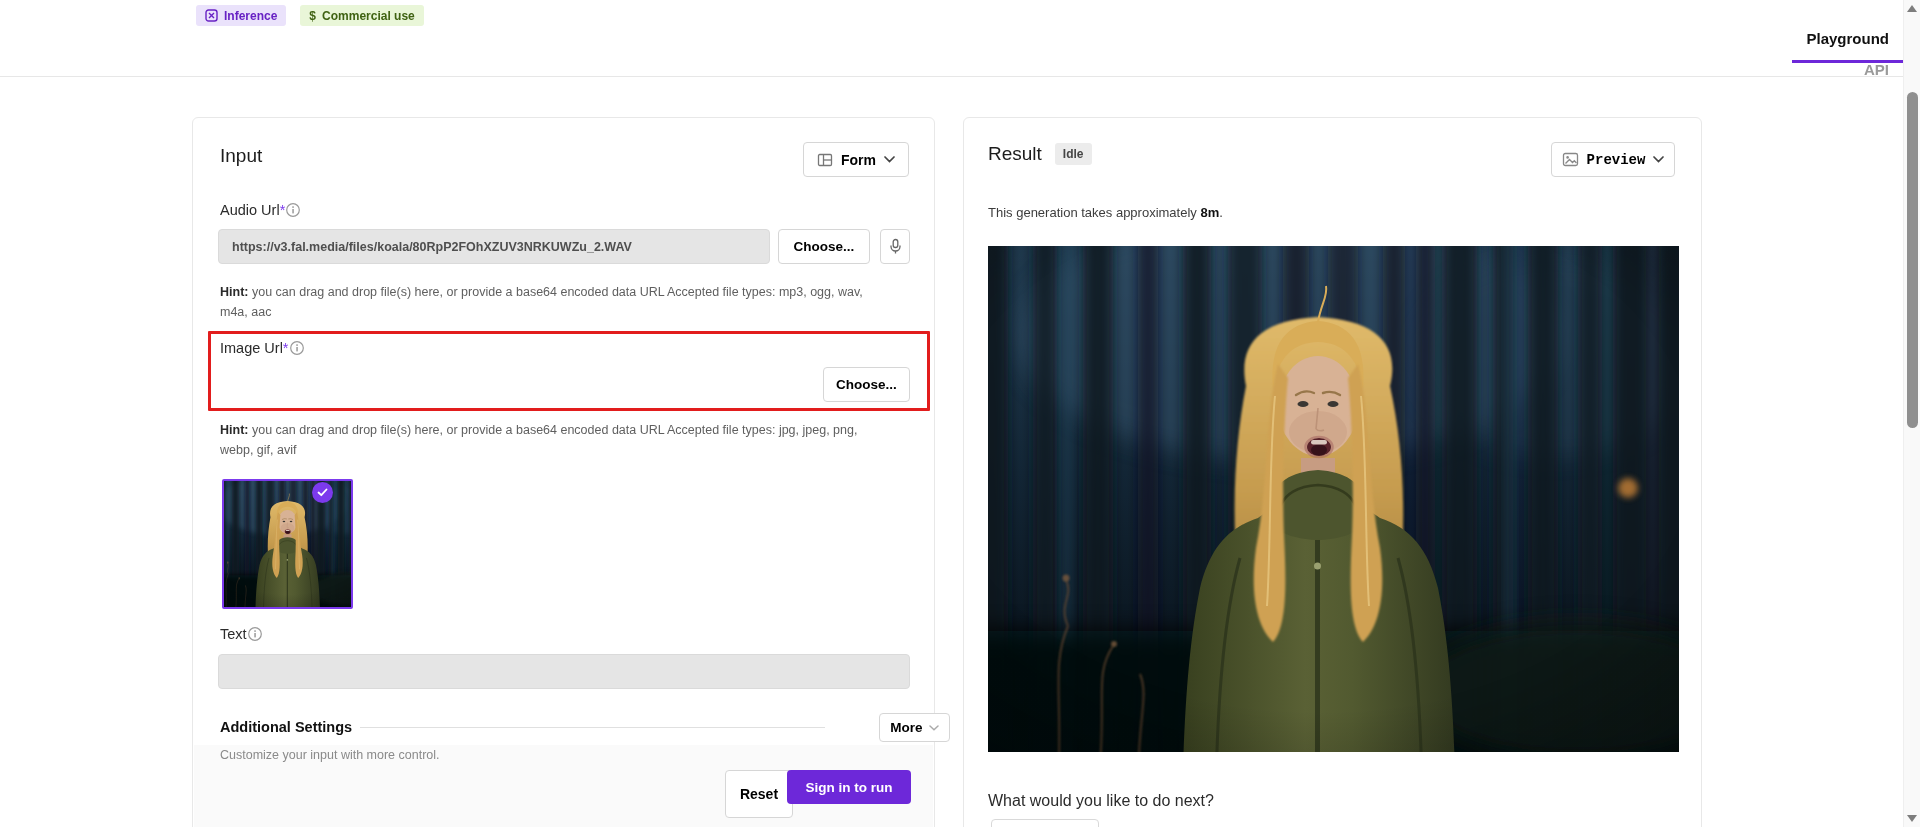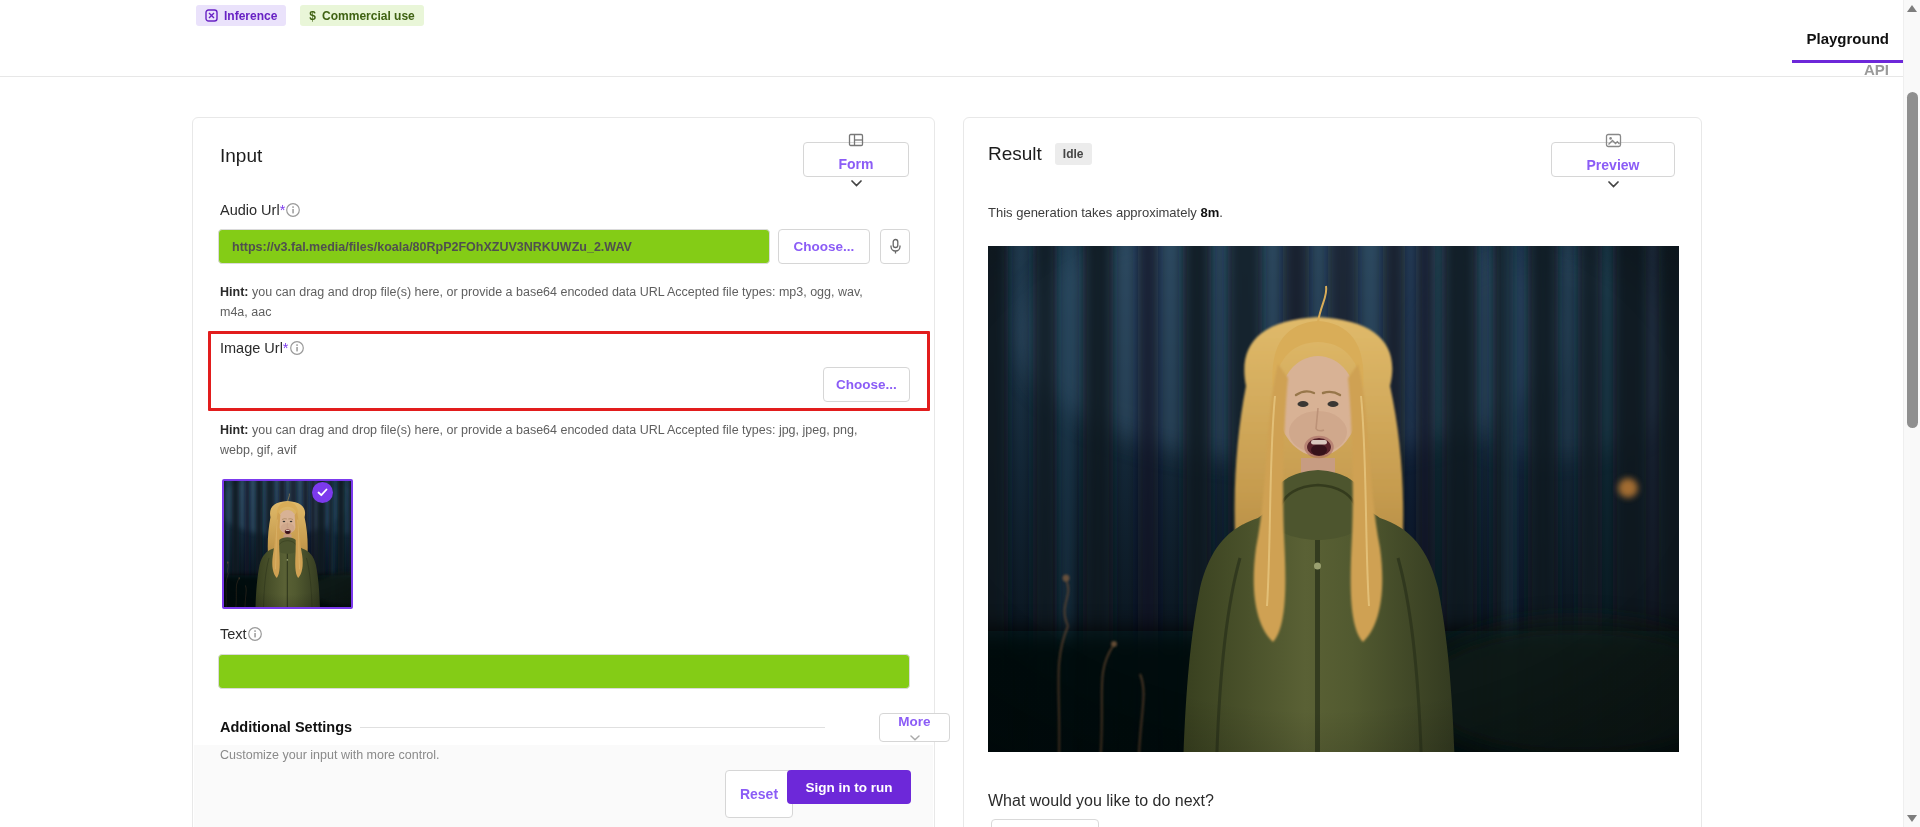--- a/index.html
+++ b/index.html
@@ -30,27 +30,27 @@
   
   .card { position:absolute; top:117px; background:#fff; border:1px solid #e8e8e8;
           border-radius:6px; }
   .card.left  { left:192px; width:743px; height:760px; }
   .card.right { left:963px; width:739px; height:760px; }
 
   .panel-title { font-size:19px; font-weight:500; color:#1c1c1c; }
 
   .btn { display:flex; align-items:center; justify-content:center; gap:8px;
          background:#fff; border:1px solid #d6d6d6; border-radius:4px;
-         font-family:inherit; font-size:14px; font-weight:700; color:#8b5cf6; cursor:pointer;flex-direction:column; }
+         font-family:inherit; font-size:14px; font-weight:700; color:#000000; cursor:pointer; }
 
   .field-label { display:flex; align-items:center; gap:0; font-size:14.5px;
                  font-weight:500; color:#2b2b2b; }
   .req { color:#7c3aed; font-weight:500; }
 
-  .text-input { position:absolute; background:#84cc16; border:1px solid #dadada;
+  .text-input { position:absolute; background:#e5e5e5; border:1px solid #dadada;
                 border-radius:4px; height:35px; font-family:inherit; font-size:12.5px;
                 font-weight:700; color:#4f4f4f; padding:0 13px; outline:none; }
 
   .hint { position:absolute; left:27px; width:652px; font-size:12.5px; line-height:1.6;
           color:#5f5f5f; white-space:pre-wrap; }
   .hint .hb { font-weight:700; color:#2a2a2a; }
 
   .red-box { position:absolute; left:15px; top:213px; width:722px; height:80px;
              border:3px solid #e21d1d; border-radius:1px; pointer-events:none; }
 
@@ -71,21 +71,21 @@
   .subtitle { position:absolute; left:26px; top:3px; font-size:12.5px; color:#8a8a8a; }
   .reset-btn { position:absolute; left:531px; top:25px; width:68px; height:48px;text-align:right; }
   .run-btn { position:absolute; left:593px; top:25px; width:124px; height:34px;
              background:#6d28d9; border:none; border-radius:4px; color:#fff;
              font-family:inherit; font-size:13.5px; font-weight:700; cursor:pointer; }
 
   
   .result-head { position:absolute; left:24px; top:25px; display:flex; align-items:center; gap:13px; }
   .status-badge { background:#ececec; color:#454545; font-size:12px; font-weight:700;
                   padding:4px 8px; border-radius:3px; }
-  .preview-btn { position:absolute; left:587px; top:24px; width:124px; height:35px; }
+  .preview-btn { position:absolute; left:587px; top:24px; width:124px; height:35px;font-family:Liberation Mono, monospace; }
   .eta { position:absolute; left:24px; top:87px; font-size:13px; color:#3d3d3d; white-space:pre-wrap; }
   .eta .eb { font-weight:700; color:#111; }
   .result-img { position:absolute; left:24px; top:128px; width:691px; height:506px;
                 background:#0a1016; overflow:hidden; }
   .result-img svg { width:100%; height:100%; display:block; }
   .next-q { position:absolute; left:24px; top:674px; font-size:16px; color:#2b2b2b; }
   .partial-btn { position:absolute; left:27px; top:701px; width:108px; height:44px;
                  background:#fff; border:1px solid #d9d9d9; border-radius:4px; cursor:pointer; }
 
   

